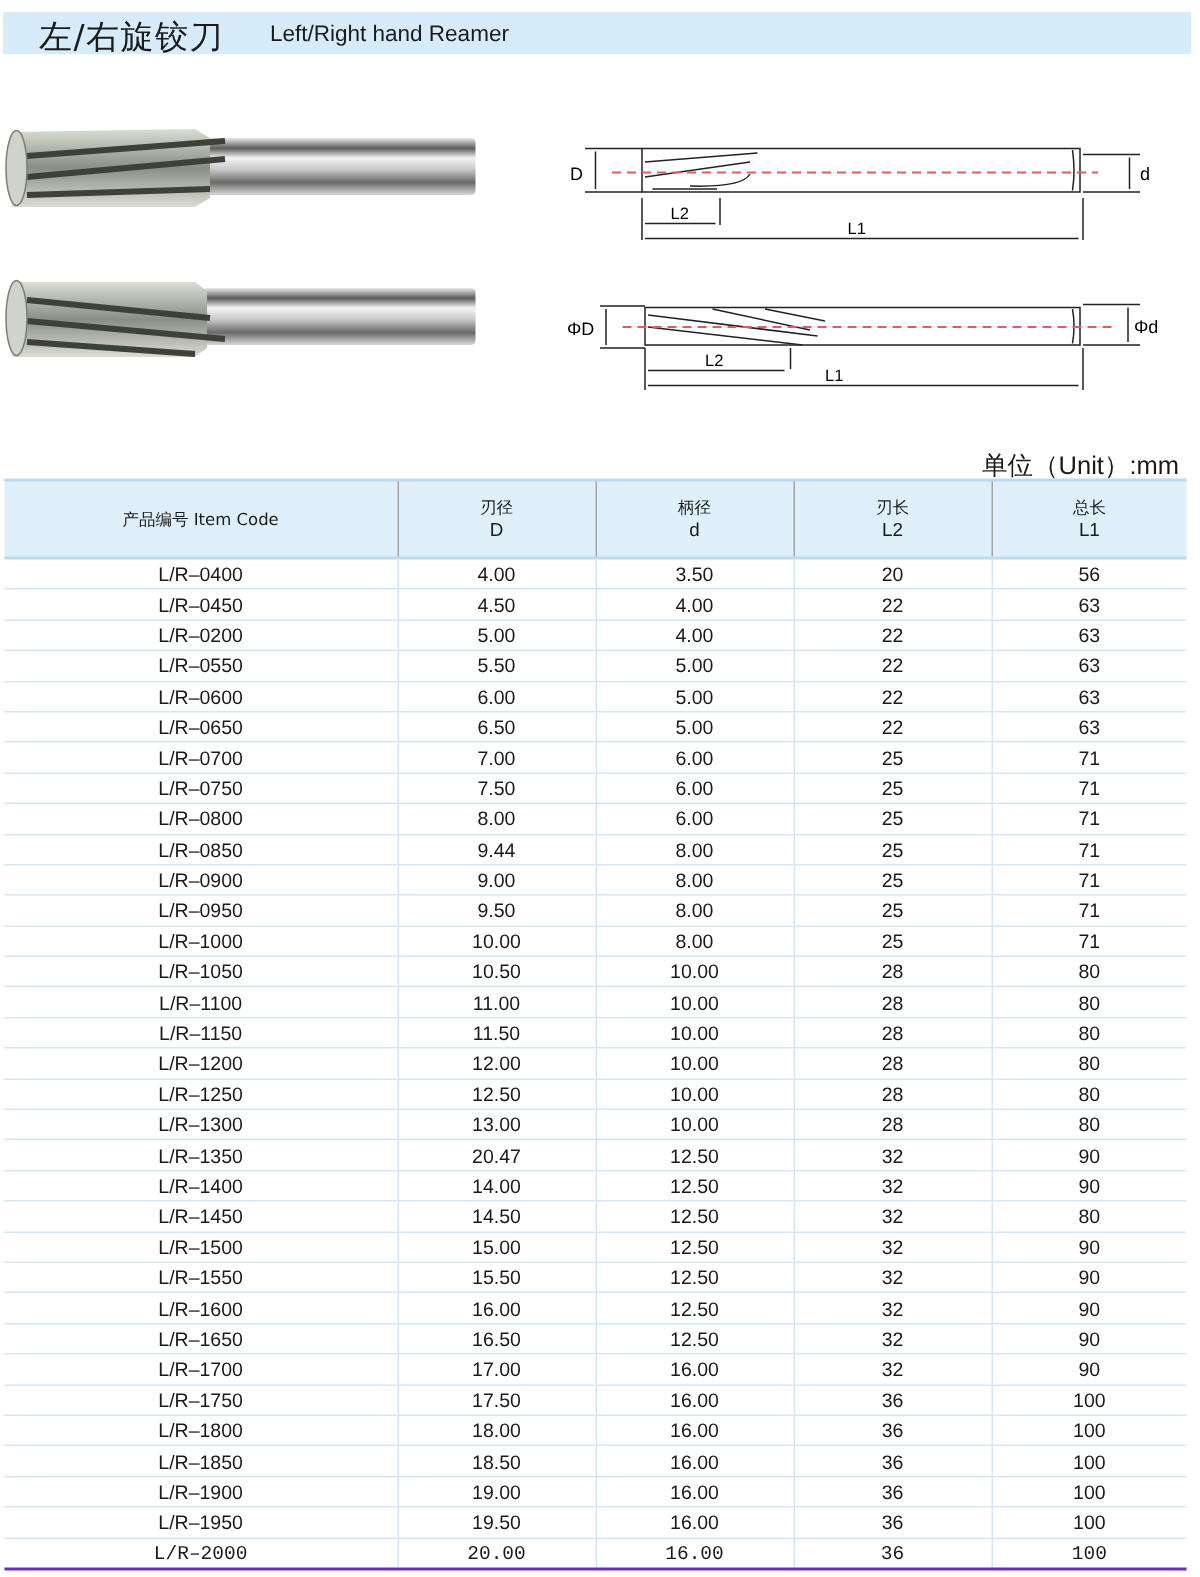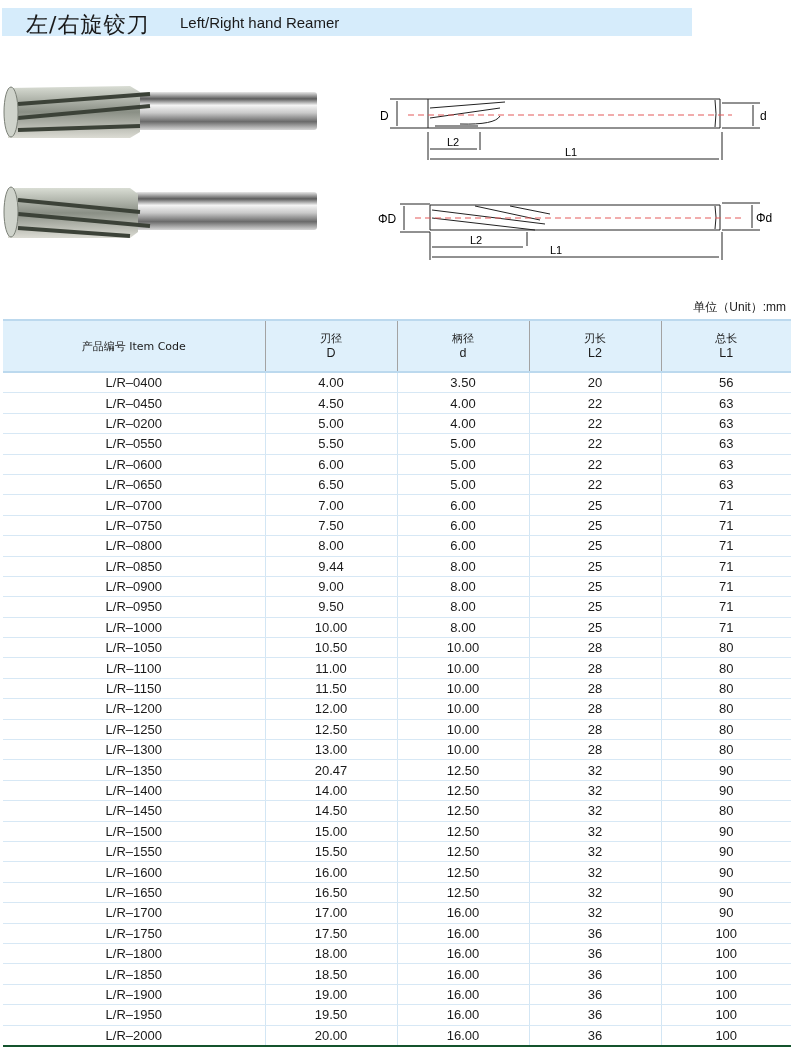--- a/index.html
+++ b/index.html
@@ -1,43 +1,43 @@
 <!DOCTYPE html>
 <html><head>
 <meta charset="utf-8">
 <style>
   html, body { margin:0; padding:0; background:#ffffff; }
   body { width:800px; height:1051px; position:relative; overflow:hidden;
          font-family:"Liberation Sans", sans-serif; color:#1a1a1a; }
-  .title-bar { position:absolute; left:2px; top:8px; width:690px; height:28px;
+  .title-bar { position:absolute; left:2px; top:8px; width:792px; height:28px;
                background:#d6ecfb; }
   .title-cn { position:absolute; left:24px; top:2px; font-size:22px; color:#1a1a1a;
               font-family:"DejaVu Sans", sans-serif; letter-spacing:1px; }
   .title-en { position:absolute; left:178px; top:6px; font-size:15px; color:#1a1a1a; }
 
   .photo { position:absolute; }
   .photo1 { left:0; top:82px; width:330px; height:62px; }
   .photo2 { left:0; top:182px; width:330px; height:62px; }
 
   .drawing { position:absolute; }
   .drawing1 { left:360px; top:80px; width:420px; height:90px; }
   .drawing2 { left:360px; top:180px; width:420px; height:90px; }
 
-  .unit { position:absolute; right:14px; top:299px; font-size:12px; color:#1a1a1a; }
+  .unit { position:absolute; right:14px; top:299px; font-size:17px; color:#1a1a1a; }
 
   table.spec { position:absolute; left:3px; top:319px; width:788px;
                border-collapse:collapse; table-layout:fixed; }
   table.spec th { background:#dff0fb; font-weight:normal; font-size:12.5px; height:48px;
                   border-left:1px solid #a3a3a3; border-top:2px solid #bcd9ee;
                   border-bottom:2px solid #bcd9ee; line-height:15px; color:#1a1a1a; }
   table.spec th:first-child { border-left:none; }
   table.spec td { text-align:center; font-size:13px; height:19.4px; padding:0;
                   border-left:1px solid #d3e6f4; border-bottom:1px solid #d7e8f5; }
   table.spec td:first-child { border-left:none; }
-  table.spec tr:last-child td { border-bottom:2px solid #14532d; }
+  table.spec tr:last-child td { border-bottom:2px solid #6d28d9;font-family:Liberation Mono, monospace; }
   col.c1 { width:262px; } col.c2 { width:132px; } col.c3 { width:132px; }
   col.c4 { width:132px; } col.c5 { width:130px; }
   .cap-cn { display:block; font-family:"DejaVu Sans", sans-serif; font-size:11px; }
   .cap-en { display:block; font-size:12.5px; }
 </style>
 </head>
 <body>
 
 <div class="title-bar">
   <span class="title-cn">左/右旋铰刀</span>

